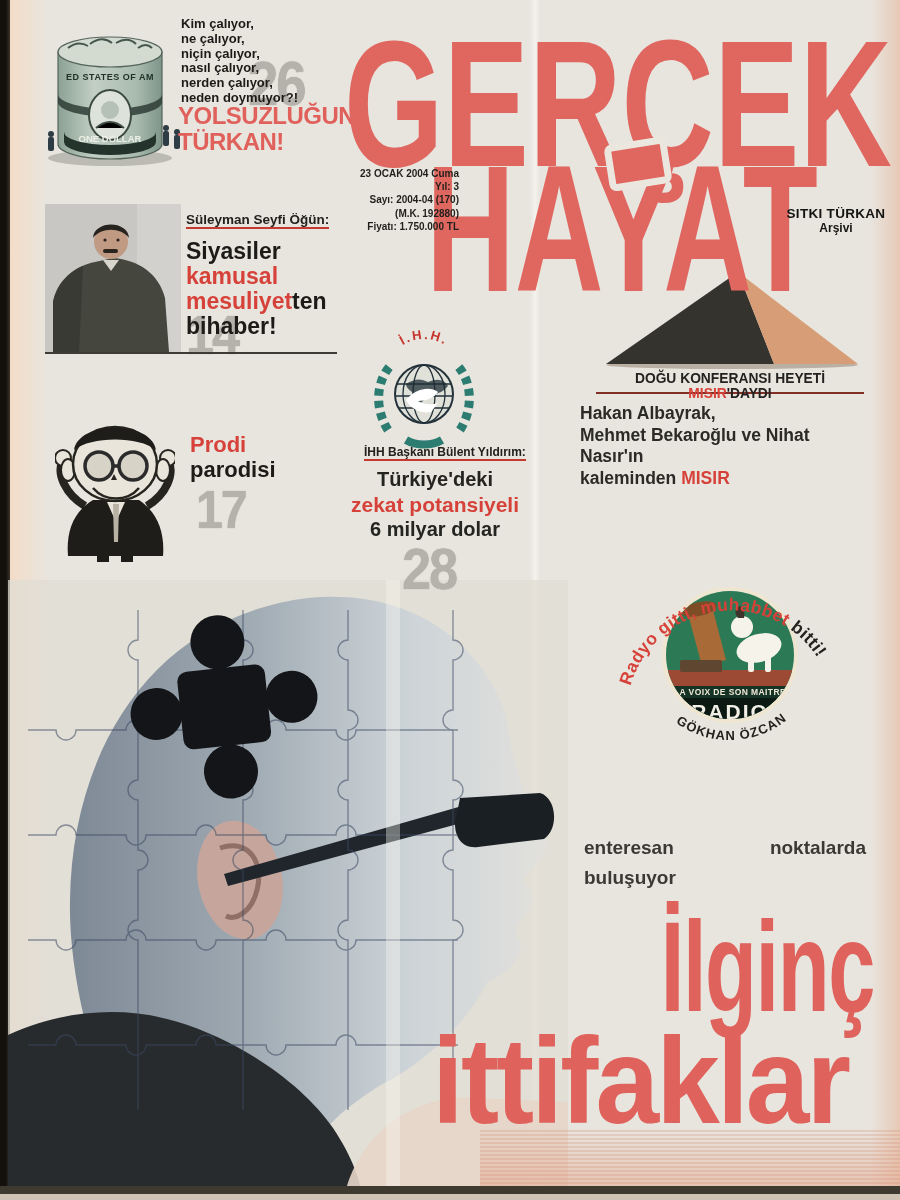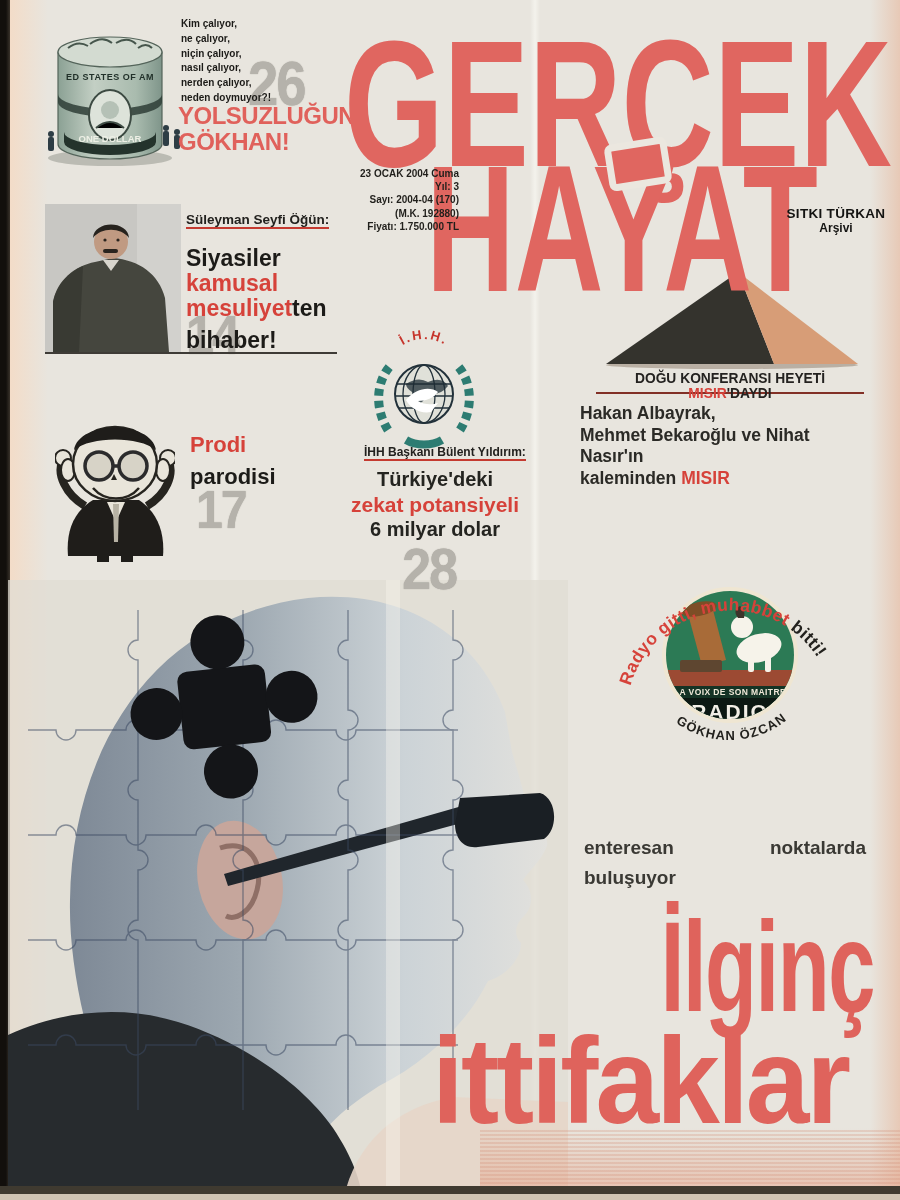--- a/index.html
+++ b/index.html
@@ -15,28 +15,28 @@
   #right-edge{left:870px;top:0;width:30px;height:1200px;background:linear-gradient(270deg,#e7c9b6,rgba(231,201,182,0));z-index:1;}
   #crease{left:530px;top:0;width:10px;height:1200px;background:linear-gradient(90deg,rgba(255,255,250,0),rgba(255,255,250,.5),rgba(255,255,250,0));z-index:2;}
   #bottom-band{left:480px;top:1128px;width:420px;height:60px;z-index:2;
     background:repeating-linear-gradient(0deg, rgba(211,143,120,.28) 0 2px, rgba(211,143,120,0) 2px 4px),
                linear-gradient(180deg, rgba(235,186,164,0), rgba(229,172,148,.6));}
   #bottom-edge{left:0;top:1186px;width:900px;height:8px;background:#3f3a30;z-index:6;}
   #bottom-strip{left:0;top:1194px;width:900px;height:6px;background:#cfc4b3;z-index:6;}
 
   
   .k-red{color:#d6423a;}
-  .ink{color:#1c1b18;margin-top:7px;}
+  .ink{color:#1c1b18;}
   .pgnum{font-weight:bold;color:#b5b2ab;text-shadow:0 0 1px #a29f97;letter-spacing:-2px;line-height:1;}
   .kicker{font-weight:bold;color:#22211e;}
   .kicker span{border-bottom:2px solid #c43a30;padding-bottom:0;}
   .hl{font-weight:bold;line-height:1.1;}
 
   
-  #questions{left:181px;top:17px;font-size:10px;font-weight:bold;line-height:14.8px;color:#1b1a17;z-index:4;}
+  #questions{left:181px;top:17px;font-size:13px;font-weight:bold;line-height:14.8px;color:#1b1a17;z-index:4;}
   #num-26{left:248px;top:52px;font-size:52px;transform:scale(1.05,1.2);transform-origin:0 0;z-index:3;}
   #hl-corruption{left:178px;top:103px;font-size:24px;line-height:26px;letter-spacing:-.5px;z-index:4;color:#e0615b;}
 
   #kicker-ogun{left:186px;top:212px;font-size:13.5px;z-index:4;}
   #hl-ogun{left:186px;top:239px;font-size:23px;line-height:25px;z-index:4;}
   #num-14{left:186px;top:308px;font-size:48px;transform:scale(1.05,1.15);transform-origin:0 0;z-index:3;}
   #rule-ogun{left:45px;top:352px;width:292px;height:2px;background:#3e3b36;z-index:3;}
 
   #hl-prodi{left:190px;top:432px;font-size:22px;line-height:25px;z-index:4;}
   #num-17{left:196px;top:483px;font-size:46px;transform:scale(1.05,1.15);transform-origin:0 0;z-index:3;}
@@ -104,21 +104,21 @@
   <div>Kim çalıyor,</div>
   <div>ne çalıyor,</div>
   <div>niçin çalıyor,</div>
   <div>nasıl çalıyor,</div>
   <div>nerden çalıyor,</div>
   <div>neden doymuyor?!</div>
 </div>
 <div class="abs pgnum" id="num-26">26</div>
 <div class="abs hl" id="hl-corruption">
   <div>YOLSUZLUĞUN</div>
-  <div>GÖKHAN!</div>
+  <div>TÜRKAN!</div>
 </div>
 
 <svg class="abs" style="left:338px;top:8px;z-index:4" width="560" height="300" viewBox="0 0 560 300">
   <g transform="scale(1,1.5)">
     <text x="6" y="105" font-size="120" font-weight="bold" fill="#e06660" textLength="548" lengthAdjust="spacingAndGlyphs">GERÇEK</text>
     <text x="88" y="189" font-size="120" font-weight="bold" fill="#e06660" textLength="392" lengthAdjust="spacingAndGlyphs">HAYAT</text>
   </g>
   <rect x="272" y="136" width="56" height="40" rx="4" fill="#e06660" stroke="#ebe7df" stroke-width="7" transform="rotate(-9 300 156)"></rect>
 </svg>
 <div class="abs" id="issue-info">

